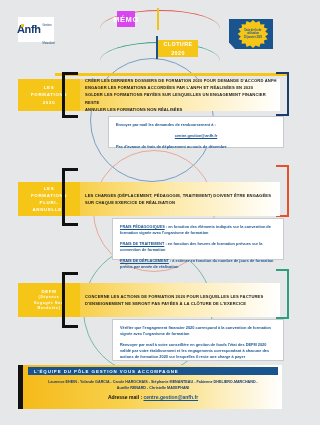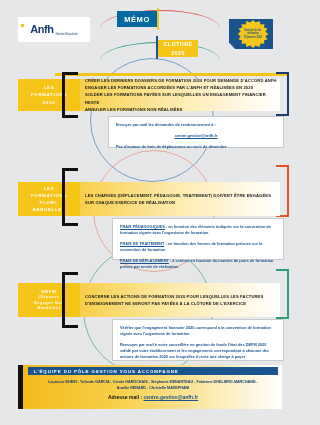--- a/index.html
+++ b/index.html
@@ -16,28 +16,28 @@
   .deco{position:absolute;border-radius:50%;border-style:solid;background:transparent;}
   .circ-blue{left:90px;top:58px;width:122px;height:122px;border-width:1px;border-color:#7a9fc4;}
   .circ-red{left:93px;top:150px;width:120px;height:120px;border-width:1px;border-color:#e8a898;}
   .circ-green{left:83px;top:245px;width:128px;height:128px;border-width:1px;border-color:#79b8a6;}
 
   .curve{position:absolute;height:18px;border-top:1px solid;border-radius:50%/100% 100% 0 0;}
   .curve-red{left:100px;top:10px;width:120px;border-color:#e2574c;}
   .curve-green{left:100px;top:42px;width:120px;border-color:#2e9e7e;}
 
   
-  .logo{position:absolute;left:18px;top:17px;width:72px;height:25px;background:#ffffff;
+  .logo{position:absolute;left:18px;top:17px;width:36px;height:25px;background:#ffffff;
         display:flex;align-items:center;justify-content:center;gap:2px;}
   .logo-a{font-size:11px;font-weight:bold;color:#1b3b6f;letter-spacing:-.4px;line-height:1;}
   .logo-sub{font-size:2.6px;color:#1b3b6f;line-height:1.25;text-align:left;}
   .logo-bar{width:8px;height:1.6px;background:#e2574c;margin-top:1px;}
   .logo-dot{position:absolute;left:21px;top:24px;width:3px;height:3px;background:#f5c518;}
 
-  .memo{position:absolute;left:117px;top:11px;width:40px;height:16px;background:#0369a1;
+  .memo{position:absolute;left:117px;top:11px;width:18px;height:16px;background:#d946ef;
         color:#fff;font-size:7.5px;font-weight:bold;letter-spacing:.6px;
         display:flex;align-items:center;justify-content:center;}
   .memo-edge{position:absolute;left:157px;top:8px;width:1.5px;height:22px;background:#f0c419;}
 
   .cloture{position:absolute;left:158px;top:40px;width:40px;height:17px;background:#f5c518;
            color:#ffffff;font-size:5.4px;font-weight:bold;letter-spacing:.4px;line-height:1.5;
            display:flex;flex-direction:column;align-items:center;justify-content:center;}
   .cloture-edge{position:absolute;left:156px;top:36px;width:1.5px;height:23px;background:#19548f;}
 
   .flag{position:absolute;left:229px;top:19px;width:44px;height:30px;background:#19548f;

